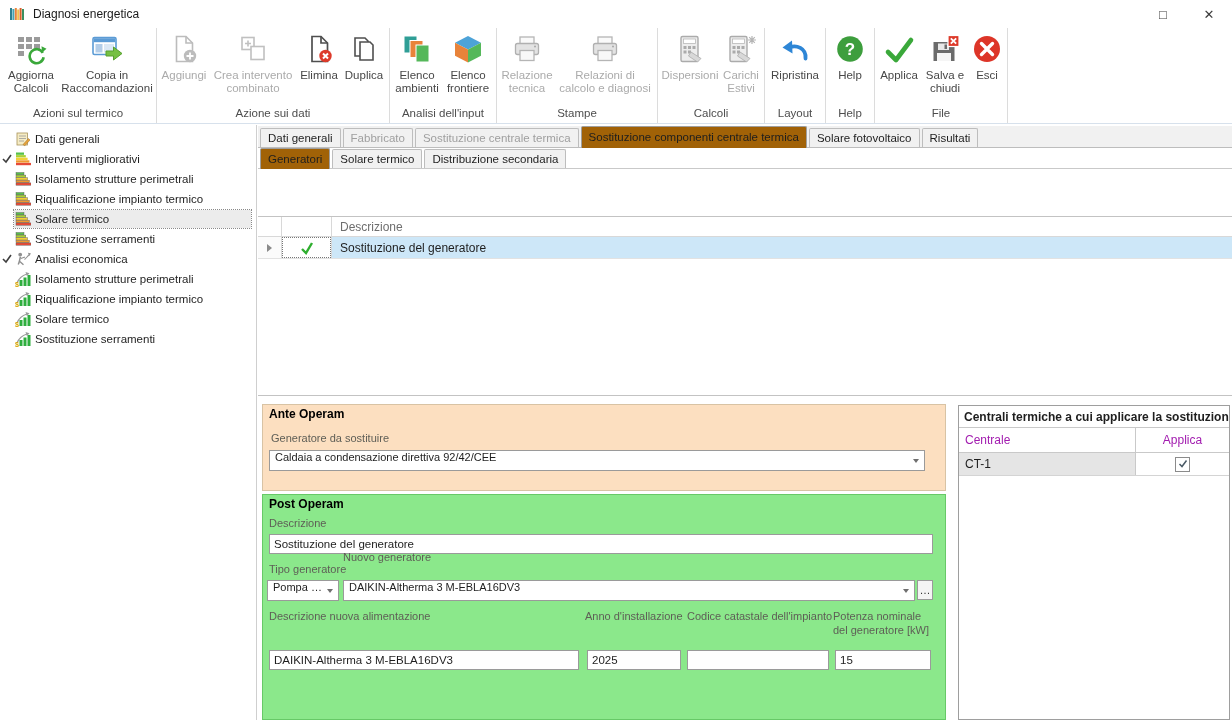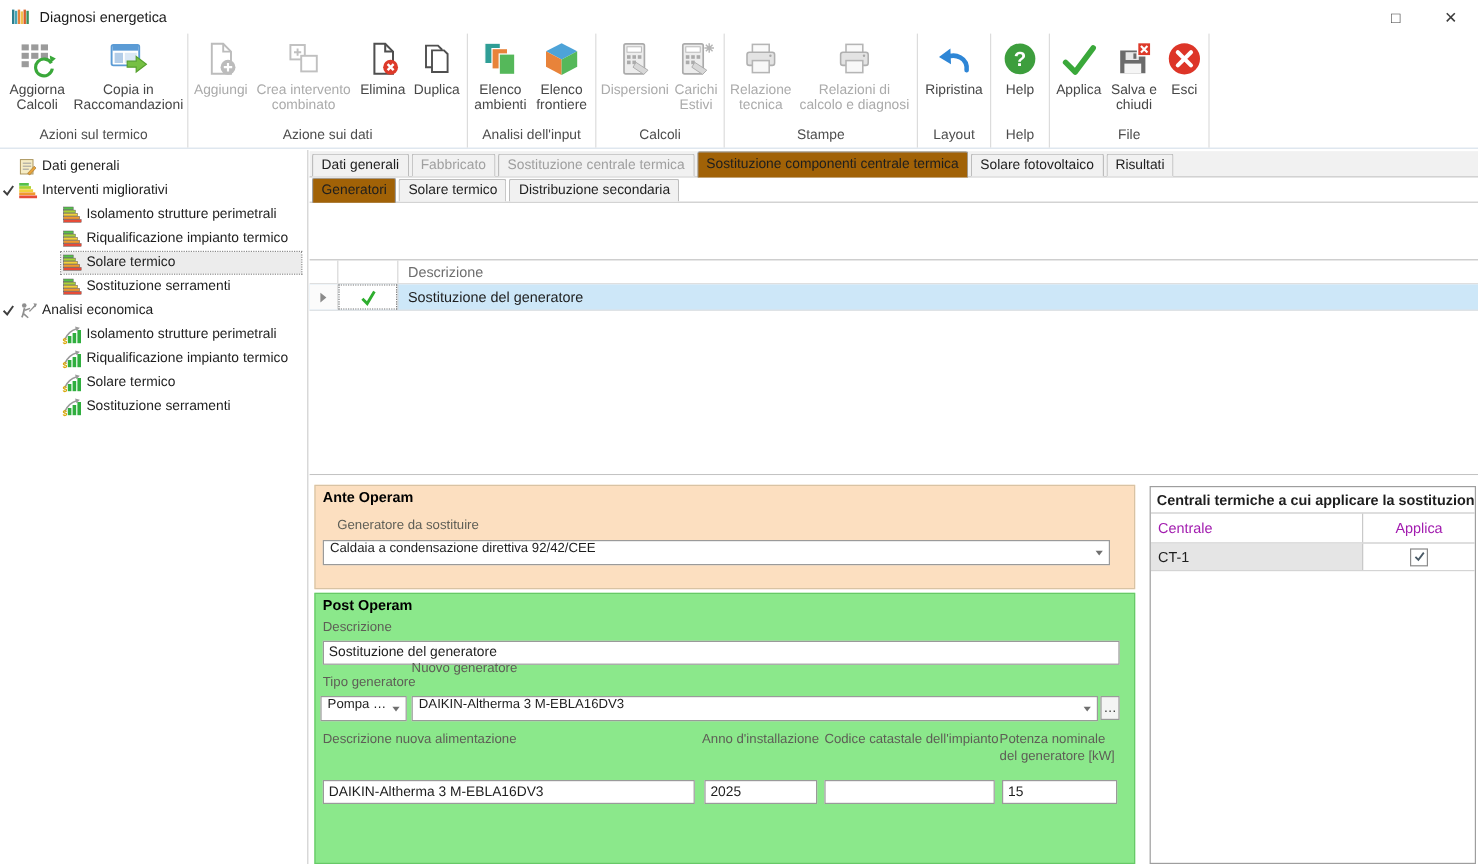--- a/index.html
+++ b/index.html
@@ -23,21 +23,21 @@
   .rbtn .ric{width:34px;height:34px;display:flex;align-items:center;justify-content:center}
   .rbtn .rlb{font-size:11.5px;line-height:1.12;margin-top:3px;color:#474747}
   .rbtn.dis .rlb{color:#ababab}
   .rgl{font-size:11.5px;color:#4d4d4d;text-align:center;padding:1px 6px 4px;white-space:nowrap}
 
   
   .sidebar{position:absolute;left:0;top:125px;width:257px;height:595px;background:#fff;
            border-right:1px solid #cfcfcf;box-sizing:border-box;padding-top:4px}
   .trow{display:flex;align-items:center;height:20px;font-size:11.5px;white-space:nowrap}
   .tcheck{flex:0 0 12px;margin-left:2px;display:flex;align-items:center}
-  .trow.lvl1{padding-left:51px}
+  .trow.lvl1{padding-left:14px}
   .tin{display:flex;align-items:center;gap:4px;padding:1px 3px 1px 1px;flex:1;margin-right:5px;min-width:0}
   .tin.sel{background:#ececec;outline:1px dotted #8a8a8a}
   .ticon{flex:0 0 16px;width:16px;height:16px}
 
   
   .content{position:absolute;left:258px;top:125px;width:974px;height:595px;background:#fff}
   .tabs1{position:absolute;left:0;top:1px;width:974px;height:22px;display:flex;align-items:flex-end;
          background:#f1f1f1;border-bottom:1px solid #bdbdbd;box-sizing:border-box}
   .tabs2{position:absolute;left:0;top:23px;width:974px;height:21px;display:flex;align-items:flex-end;
          background:#fff;border-bottom:1px solid #c9c9c9;box-sizing:border-box}
@@ -223,20 +223,48 @@
           </svg>
           </span>
         <span class="rlb">Elenco frontiere</span>
       </div>
     </div>
     <div class="rgl">Analisi dell'input</div>
   </div>
 
   <div class="rgroup">
     <div class="rbtns">
+      <div class="rbtn dis" style="width:56px">
+        <span class="ric">
+          <svg width="32" height="32" viewBox="0 0 32 32">
+            <rect x="9" y="4" width="14" height="8" fill="#fafafa" stroke="#b5b5b5" stroke-width="1.3"></rect>
+            <rect x="4.5" y="10.5" width="23" height="11" rx="2" fill="#e3e3e3" stroke="#b0b0b0" stroke-width="1.3"></rect>
+            <rect x="9" y="17.5" width="14" height="10" fill="#f8f8f8" stroke="#b5b5b5" stroke-width="1.3"></rect>
+            <circle cx="24" cy="13.5" r="1" fill="#a8a8a8"></circle>
+          </svg>
+          </span>
+        <span class="rlb">Relazione tecnica</span>
+      </div>
+      <div class="rbtn dis" style="width:100px">
+        <span class="ric">
+          <svg width="32" height="32" viewBox="0 0 32 32">
+            <rect x="9" y="4" width="14" height="8" fill="#fafafa" stroke="#b5b5b5" stroke-width="1.3"></rect>
+            <rect x="4.5" y="10.5" width="23" height="11" rx="2" fill="#e3e3e3" stroke="#b0b0b0" stroke-width="1.3"></rect>
+            <rect x="9" y="17.5" width="14" height="10" fill="#f8f8f8" stroke="#b5b5b5" stroke-width="1.3"></rect>
+            <circle cx="24" cy="13.5" r="1" fill="#a8a8a8"></circle>
+          </svg>
+          </span>
+        <span class="rlb">Relazioni di calcolo e diagnosi</span>
+      </div>
+    </div>
+    <div class="rgl">Stampe</div>
+  </div>
+
+  <div class="rgroup">
+    <div class="rbtns">
       <div class="rbtn dis" style="width:60px">
         <span class="ric">
           <svg width="32" height="32" viewBox="0 0 32 32">
             <rect x="7" y="3.5" width="17" height="25" rx="1.5" fill="#ededed" stroke="#ababab" stroke-width="1.4"></rect>
             <rect x="9.5" y="6" width="12" height="4.5" fill="#fff" stroke="#b8b8b8" stroke-width="0.8"></rect>
             <g fill="#ababab">
                 <rect x="9.5" y="13" width="3" height="3"></rect>
                 <rect x="14" y="13" width="3" height="3"></rect>
                 <rect x="18.5" y="13" width="3" height="3"></rect>
             <rect x="9.5" y="17.5" width="3" height="3"></rect>
@@ -266,48 +294,20 @@
           </svg>
           </span>
         <span class="rlb">Carichi Estivi</span>
       </div>
     </div>
     <div class="rgl">Calcoli</div>
   </div>
 
   <div class="rgroup">
     <div class="rbtns">
-      <div class="rbtn dis" style="width:56px">
-        <span class="ric">
-          <svg width="32" height="32" viewBox="0 0 32 32">
-            <rect x="9" y="4" width="14" height="8" fill="#fafafa" stroke="#b5b5b5" stroke-width="1.3"></rect>
-            <rect x="4.5" y="10.5" width="23" height="11" rx="2" fill="#e3e3e3" stroke="#b0b0b0" stroke-width="1.3"></rect>
-            <rect x="9" y="17.5" width="14" height="10" fill="#f8f8f8" stroke="#b5b5b5" stroke-width="1.3"></rect>
-            <circle cx="24" cy="13.5" r="1" fill="#a8a8a8"></circle>
-          </svg>
-          </span>
-        <span class="rlb">Relazione tecnica</span>
-      </div>
-      <div class="rbtn dis" style="width:100px">
-        <span class="ric">
-          <svg width="32" height="32" viewBox="0 0 32 32">
-            <rect x="9" y="4" width="14" height="8" fill="#fafafa" stroke="#b5b5b5" stroke-width="1.3"></rect>
-            <rect x="4.5" y="10.5" width="23" height="11" rx="2" fill="#e3e3e3" stroke="#b0b0b0" stroke-width="1.3"></rect>
-            <rect x="9" y="17.5" width="14" height="10" fill="#f8f8f8" stroke="#b5b5b5" stroke-width="1.3"></rect>
-            <circle cx="24" cy="13.5" r="1" fill="#a8a8a8"></circle>
-          </svg>
-          </span>
-        <span class="rlb">Relazioni di calcolo e diagnosi</span>
-      </div>
-    </div>
-    <div class="rgl">Stampe</div>
-  </div>
-
-  <div class="rgroup">
-    <div class="rbtns">
       <div class="rbtn" style="width:56px">
         <span class="ric">
           <svg width="32" height="32" viewBox="0 0 32 32">
             <path d="M26.5 25.5 C27.5 15 17 11.5 10.5 14.5" fill="none" stroke="#2e86d6" stroke-width="3.8" stroke-linecap="round"></path>
             <polygon points="13,7.5 3.5,14.5 13.5,20.5" fill="#2e86d6"></polygon>
           </svg>
           </span>
         <span class="rlb">Ripristina</span>
       </div>
     </div>
@@ -598,21 +598,21 @@
         </div>
     </div>
   </div>
 
   <div class="divline"></div>
 
   <div class="lower">
 
     <div class="gbox ante">
       <span class="gtitle">Ante Operam</span>
-      <span class="flabel" style="left:18px;top:27px">Generatore da sostituire</span>
+      <span class="flabel" style="left:8px;top:27px">Generatore da sostituire</span>
       <div class="combo" style="left:6px;top:45px;width:656px">
         <span class="cval">Caldaia a condensazione direttiva 92/42/CEE</span>
         <span class="arrowbox">
             <i class="dropdown-caret"></i>
           </span>
       </div>
     </div>
 
     <div class="gbox post">
       <span class="gtitle">Post Operam</span>

